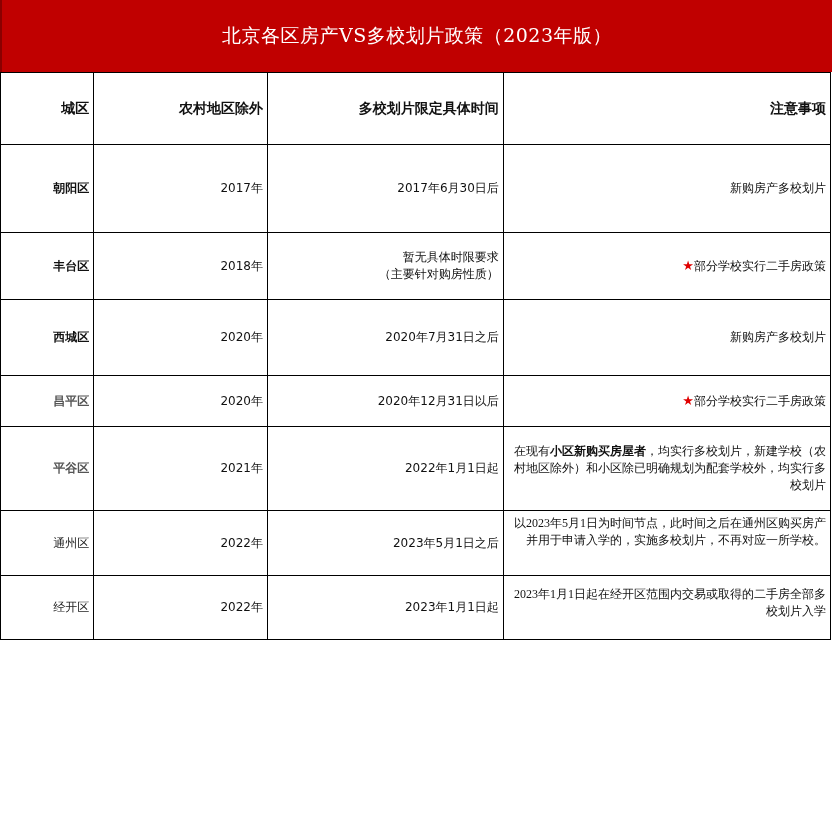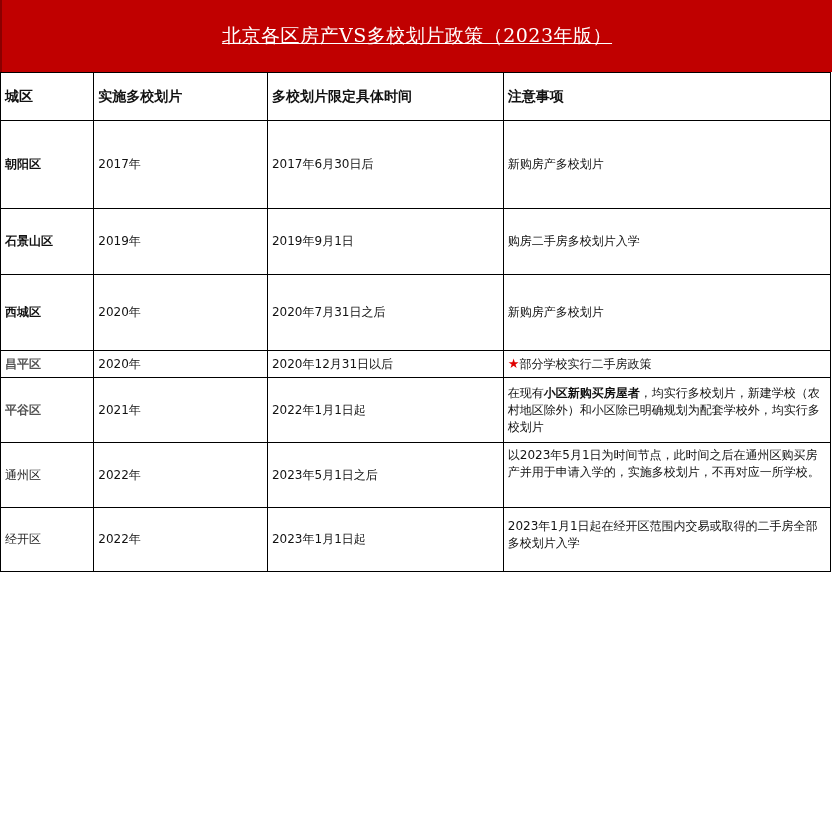--- a/index.html
+++ b/index.html
@@ -3,79 +3,82 @@
 <meta charset="utf-8">
 <style>
   html, body { margin: 0; padding: 0; background: #ffffff; }
   body { width: 832px; height: 818px; overflow: hidden; font-family: "DejaVu Sans", "Liberation Sans", sans-serif; }
   .banner {
     position: absolute; left: 0; top: 0; width: 832px; height: 72px;
     background: #c00000; color: #ffffff;
     display: flex; align-items: center; justify-content: center;
     font-family: "DejaVu Serif", "Liberation Serif", serif;
     font-size: 19px; letter-spacing: 0.5px;
-    border-left: 2px solid #8a0000; box-sizing: border-box; text-decoration: underline;
+    border-left: 2px solid #8a0000; box-sizing: border-box;
   }
   table.policy {
     position: absolute; left: 0; top: 72px;
     border-collapse: collapse; table-layout: fixed;
     width: 831px;
   }
   table.policy td, table.policy th {
     border: 1.5px solid #000;
-    text-align: left; vertical-align: middle;
-    font-size: 12px; color: #111; padding: 4px 4px;
+    text-align: right; vertical-align: middle;
+    font-size: 12px; color: #111; padding: 16px 4px;
     line-height: 17px;
     margin-top: 37px;
   }
   table.policy th { font-size: 14px; font-weight: bold; height: 39px; }
   .col1 { width: 93px; } .col2 { width: 173px; } .col3 { width: 235px; } .col4 { width: 326px; }
   .district { font-size: 13px; font-weight: bold; }
   .district.muted { color: #555; font-weight: bold; }
   .district.plain { font-weight: normal; color: #222; border-radius: 30px; }
   .star { color: #e00000; font-size: 13px; }
-  td.left { text-align: left; padding-left: 4px; }
+  td.left { text-align: left; padding-left: 4px; font-family: Liberation Serif, serif; }
   .bold { font-weight: bold; }
 </style>
 </head>
 <body>
 
 <div class="banner">北京各区房产VS多校划片政策（2023年版）</div>
 
 <table class="policy">
   <colgroup>
       <col class="col1">
       <col class="col2">
       <col class="col3">
       <col class="col4">
     </colgroup>
   <tbody>
       <tr>
     <th>城区</th>
-    <th>实施多校划片</th>
+    <th>农村地区除外</th>
     <th>多校划片限定具体时间</th>
     <th>注意事项</th>
   </tr>
 
   <tr style="height:88px">
     <td class="district">朝阳区</td>
     <td>2017年</td>
     <td>2017年6月30日后</td>
     <td>新购房产多校划片</td>
   </tr>
 
 
 
+  <tr style="height:53px">
+    <td class="district">丰台区</td>
+    <td>2018年</td>
+    <td>
+          <div>暂无具体时限要求</div>
+          <div>（主要针对购房性质）</div>
+        </td>
+    <td><span class="star">★</span><span>部分学校实行二手房政策</span></td>
+  </tr>
 
-  <tr style="height:66px">
-    <td class="district">石景山区</td>
-    <td>2019年</td>
-    <td>2019年9月1日</td>
-    <td>购房二手房多校划片入学</td>
-  </tr>
 
   <tr style="height:76px">
     <td class="district">西城区</td>
     <td>2020年</td>
     <td>2020年7月31日之后</td>
     <td>新购房产多校划片</td>
   </tr>
 
   <tr style="height:21px">
     <td class="district muted">昌平区</td>

